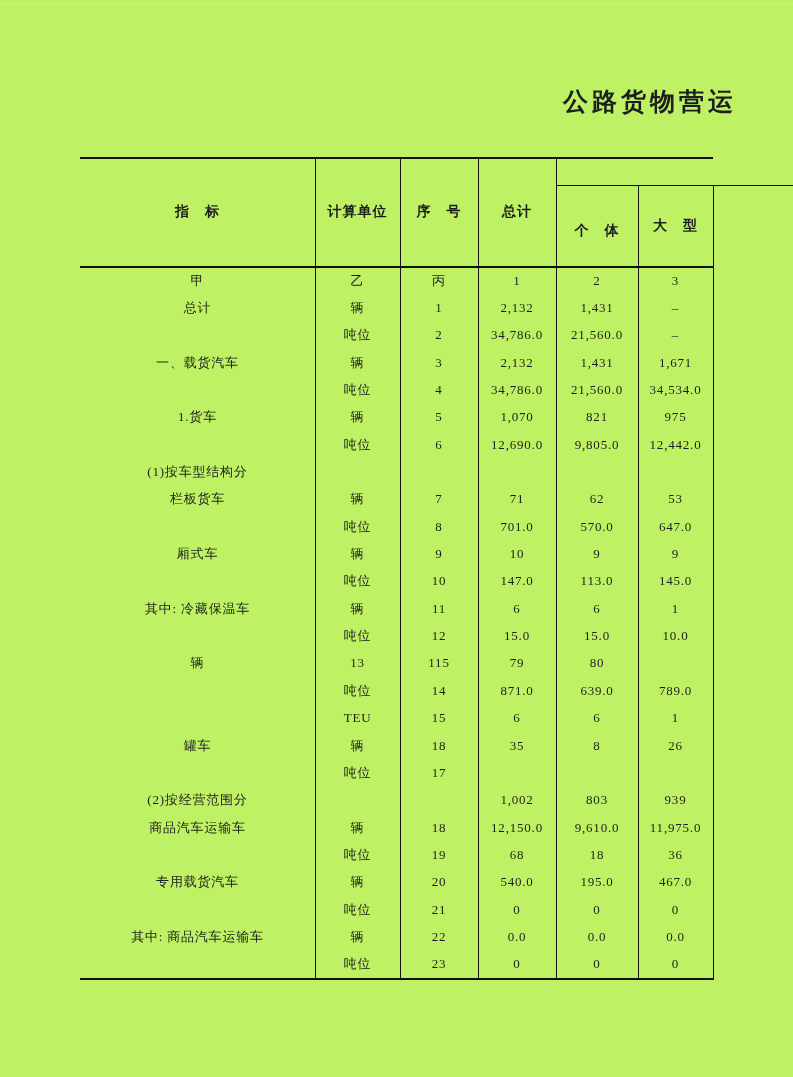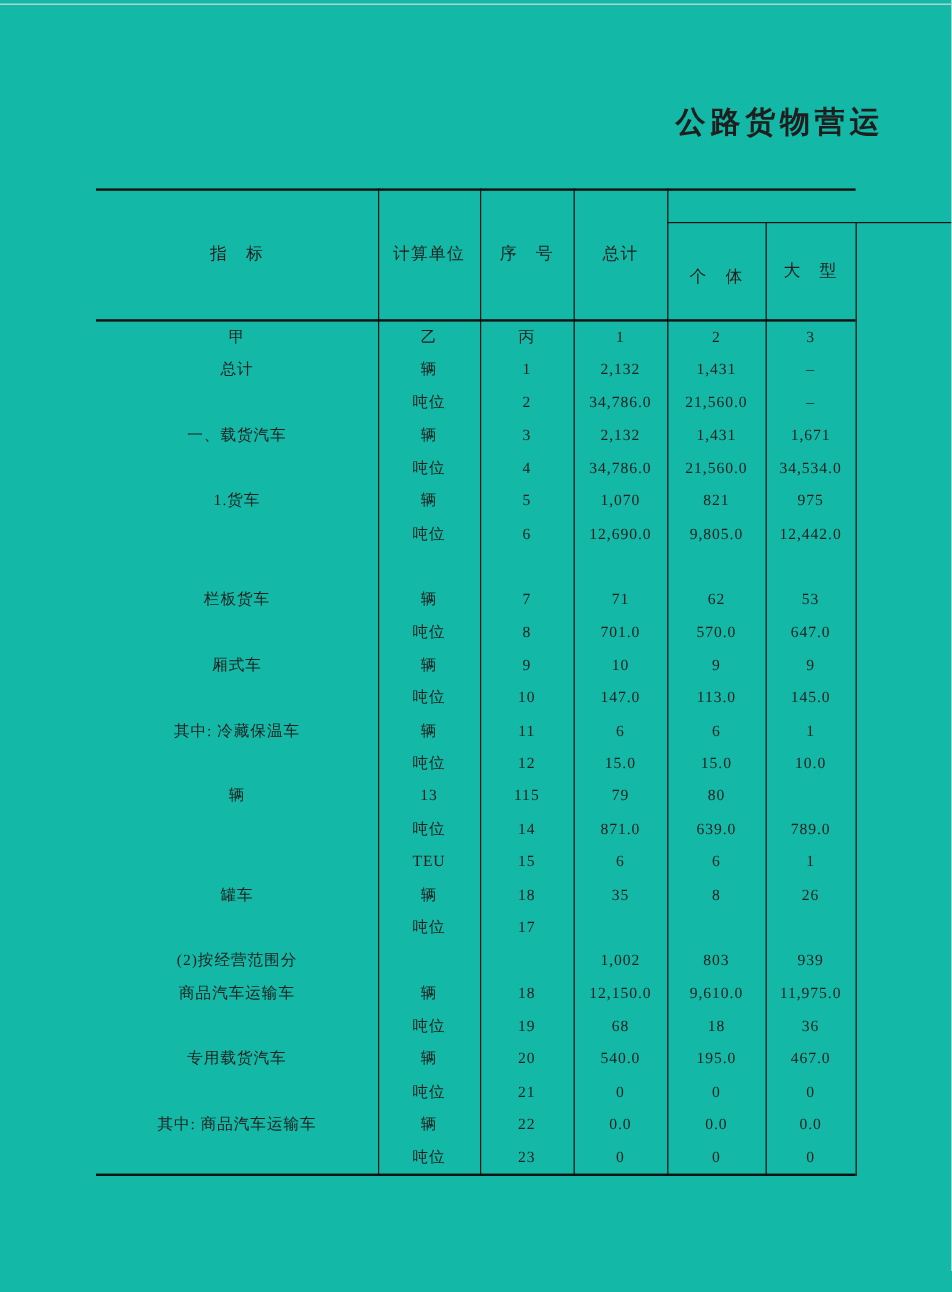--- a/index.html
+++ b/index.html
@@ -2,21 +2,21 @@
 <html><head>
 <meta charset="utf-8">
 <style>
   * { margin: 0; padding: 0; box-sizing: border-box; }
   html, body { background: #ffffff; }
   .page {
     position: relative;
     width: 793px;
     height: 1077px;
     margin: 0 auto;
-    background: #14b8a6;
+    background: #bef264;
     font-family: "Liberation Serif", "DejaVu Serif", serif;
     color: #1e1e1e;
     overflow: hidden;
   }
   .scan-edge {
     position: absolute;
     top: 3px; left: 0; width: 100%; height: 1px;
     background: #d9d9d9;
   }
   .title {
@@ -43,20 +43,21 @@
   .vline { position: absolute; background: #111; width: 1px; }
 
   .hcell {
     position: absolute;
     display: flex;
     align-items: center;
     justify-content: center;
     font-size: 14px;
     letter-spacing: 1px;
     white-space: nowrap;
+    font-weight: bold;
   }
   .tbody {
     position: absolute;
     left: 0;
     top: 110px;
     width: 633px;
     height: 711px;
     display: flex;
     flex-direction: column;
   }
@@ -157,20 +158,21 @@
         </div>
         <div class="trow">
           <div class="tcell cell-indicator"></div>
           <div class="tcell cell-unit">吨位</div>
           <div class="tcell cell-seq">6</div>
           <div class="tcell cell-total">12,690.0</div>
           <div class="tcell cell-individual">9,805.0</div>
           <div class="tcell cell-large">12,442.0</div>
         </div>
         <div class="trow">
+          <div class="tcell cell-indicator">(1)按车型结构分</div>
           <div class="tcell cell-unit"></div>
           <div class="tcell cell-seq"></div>
           <div class="tcell cell-total"></div>
           <div class="tcell cell-individual"></div>
           <div class="tcell cell-large"></div>
         </div>
         <div class="trow">
           <div class="tcell cell-indicator">栏板货车</div>
           <div class="tcell cell-unit">辆</div>
           <div class="tcell cell-seq">7</div>

